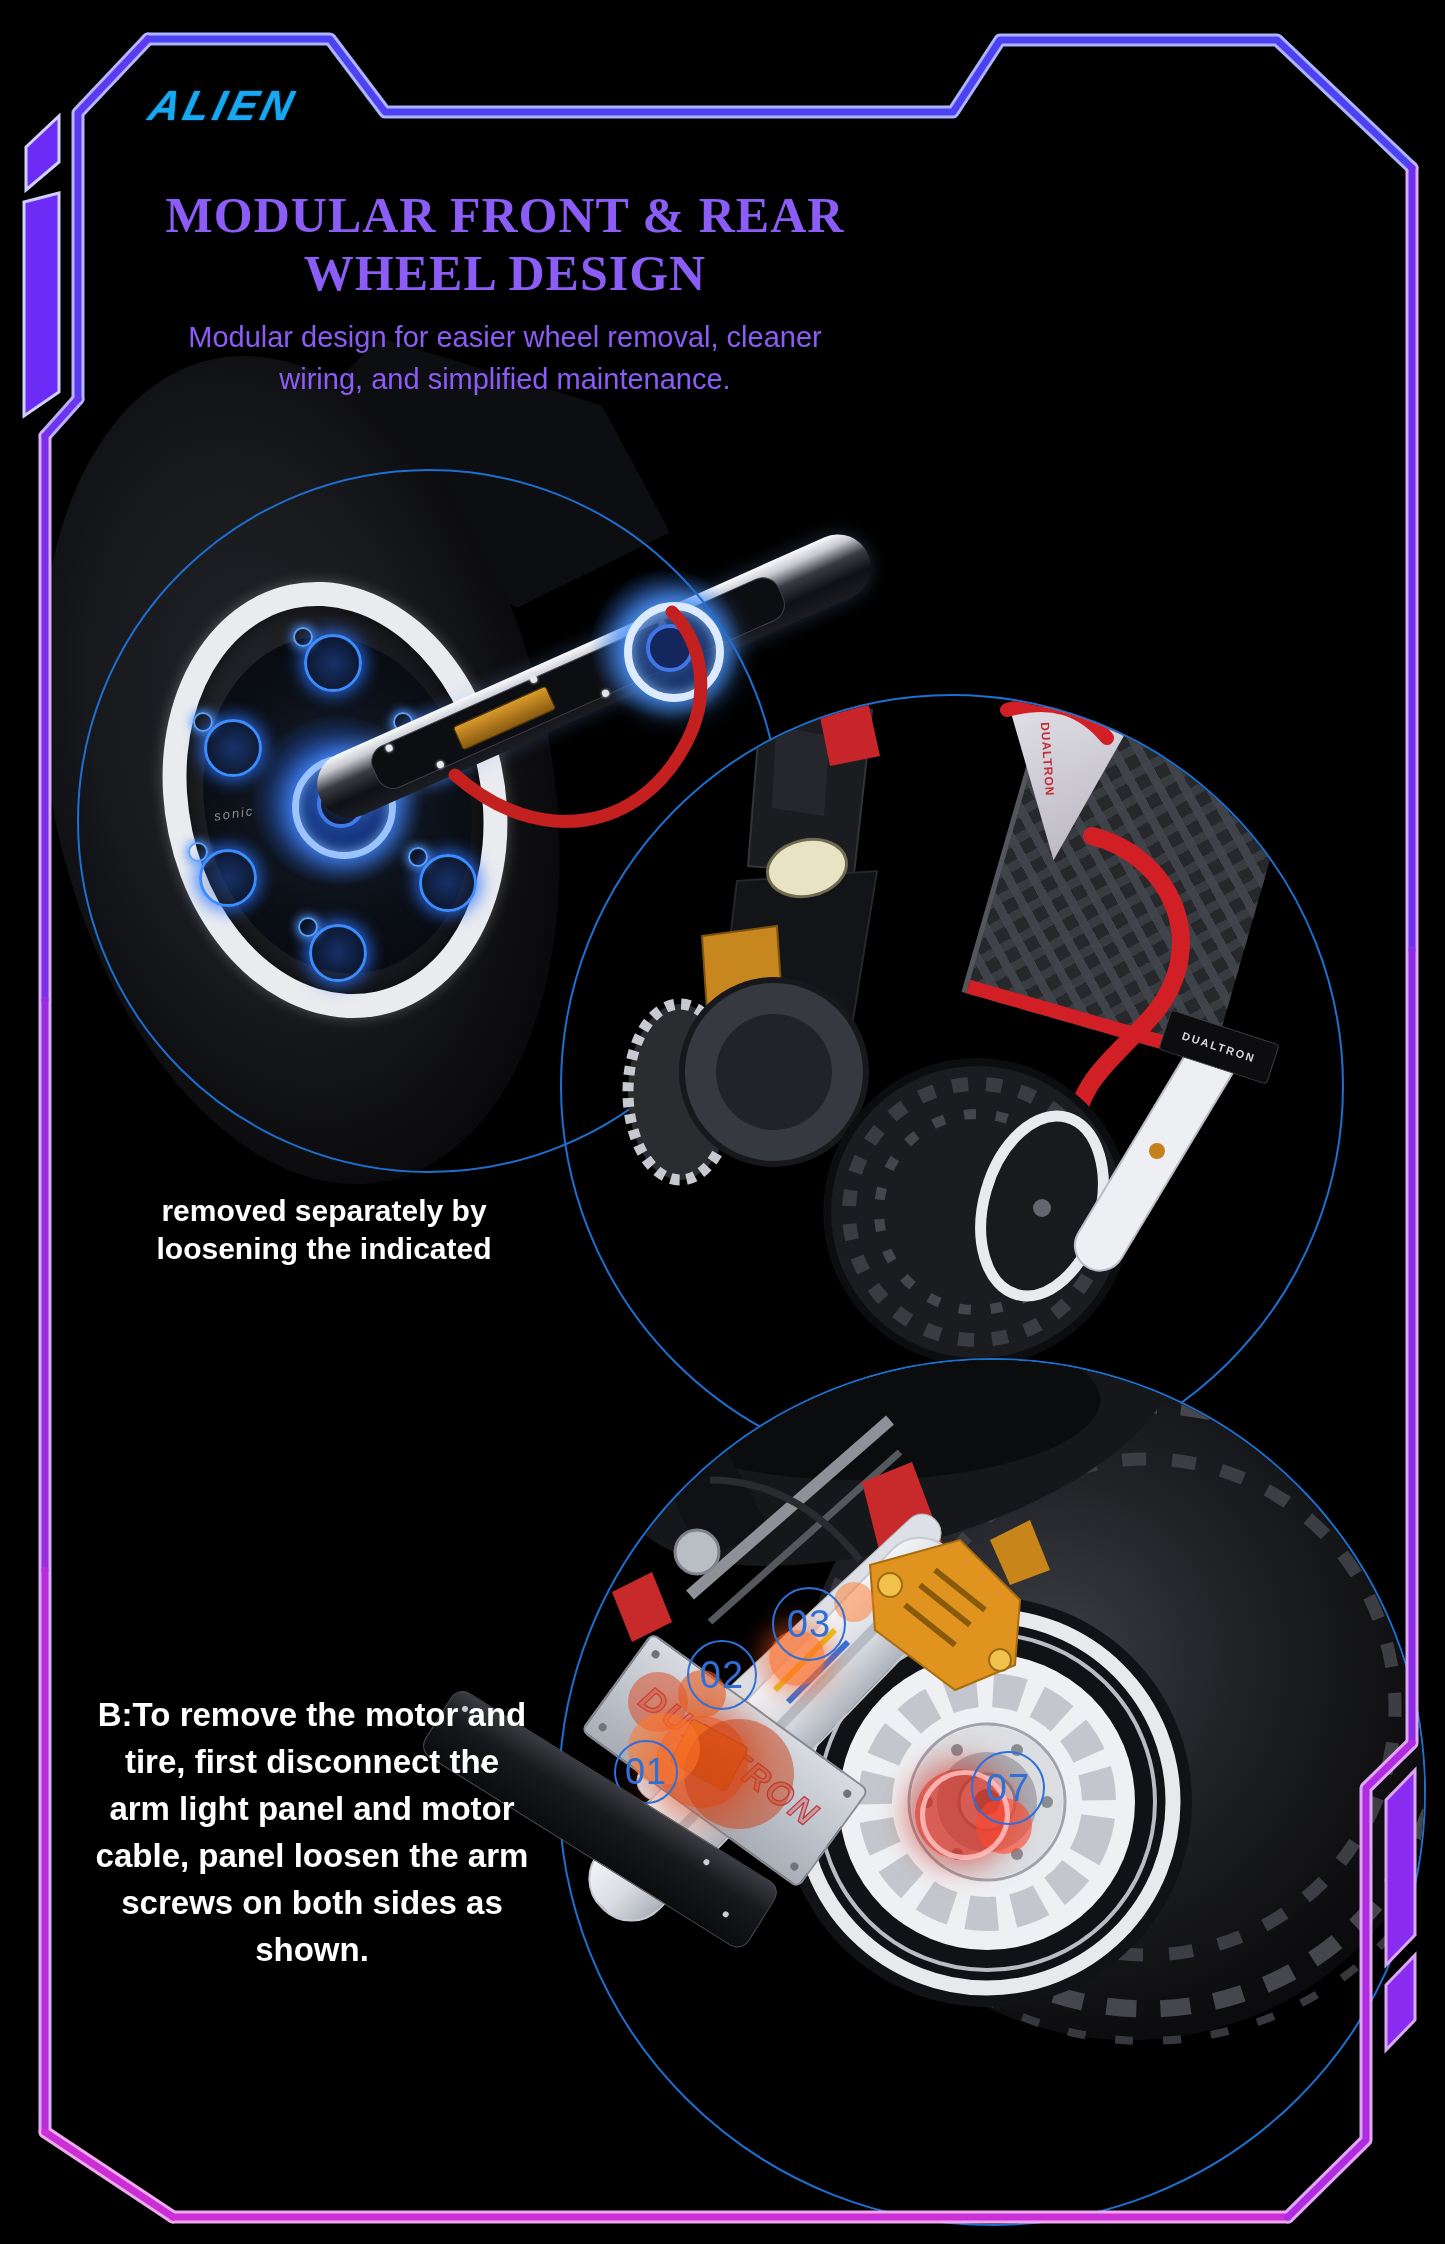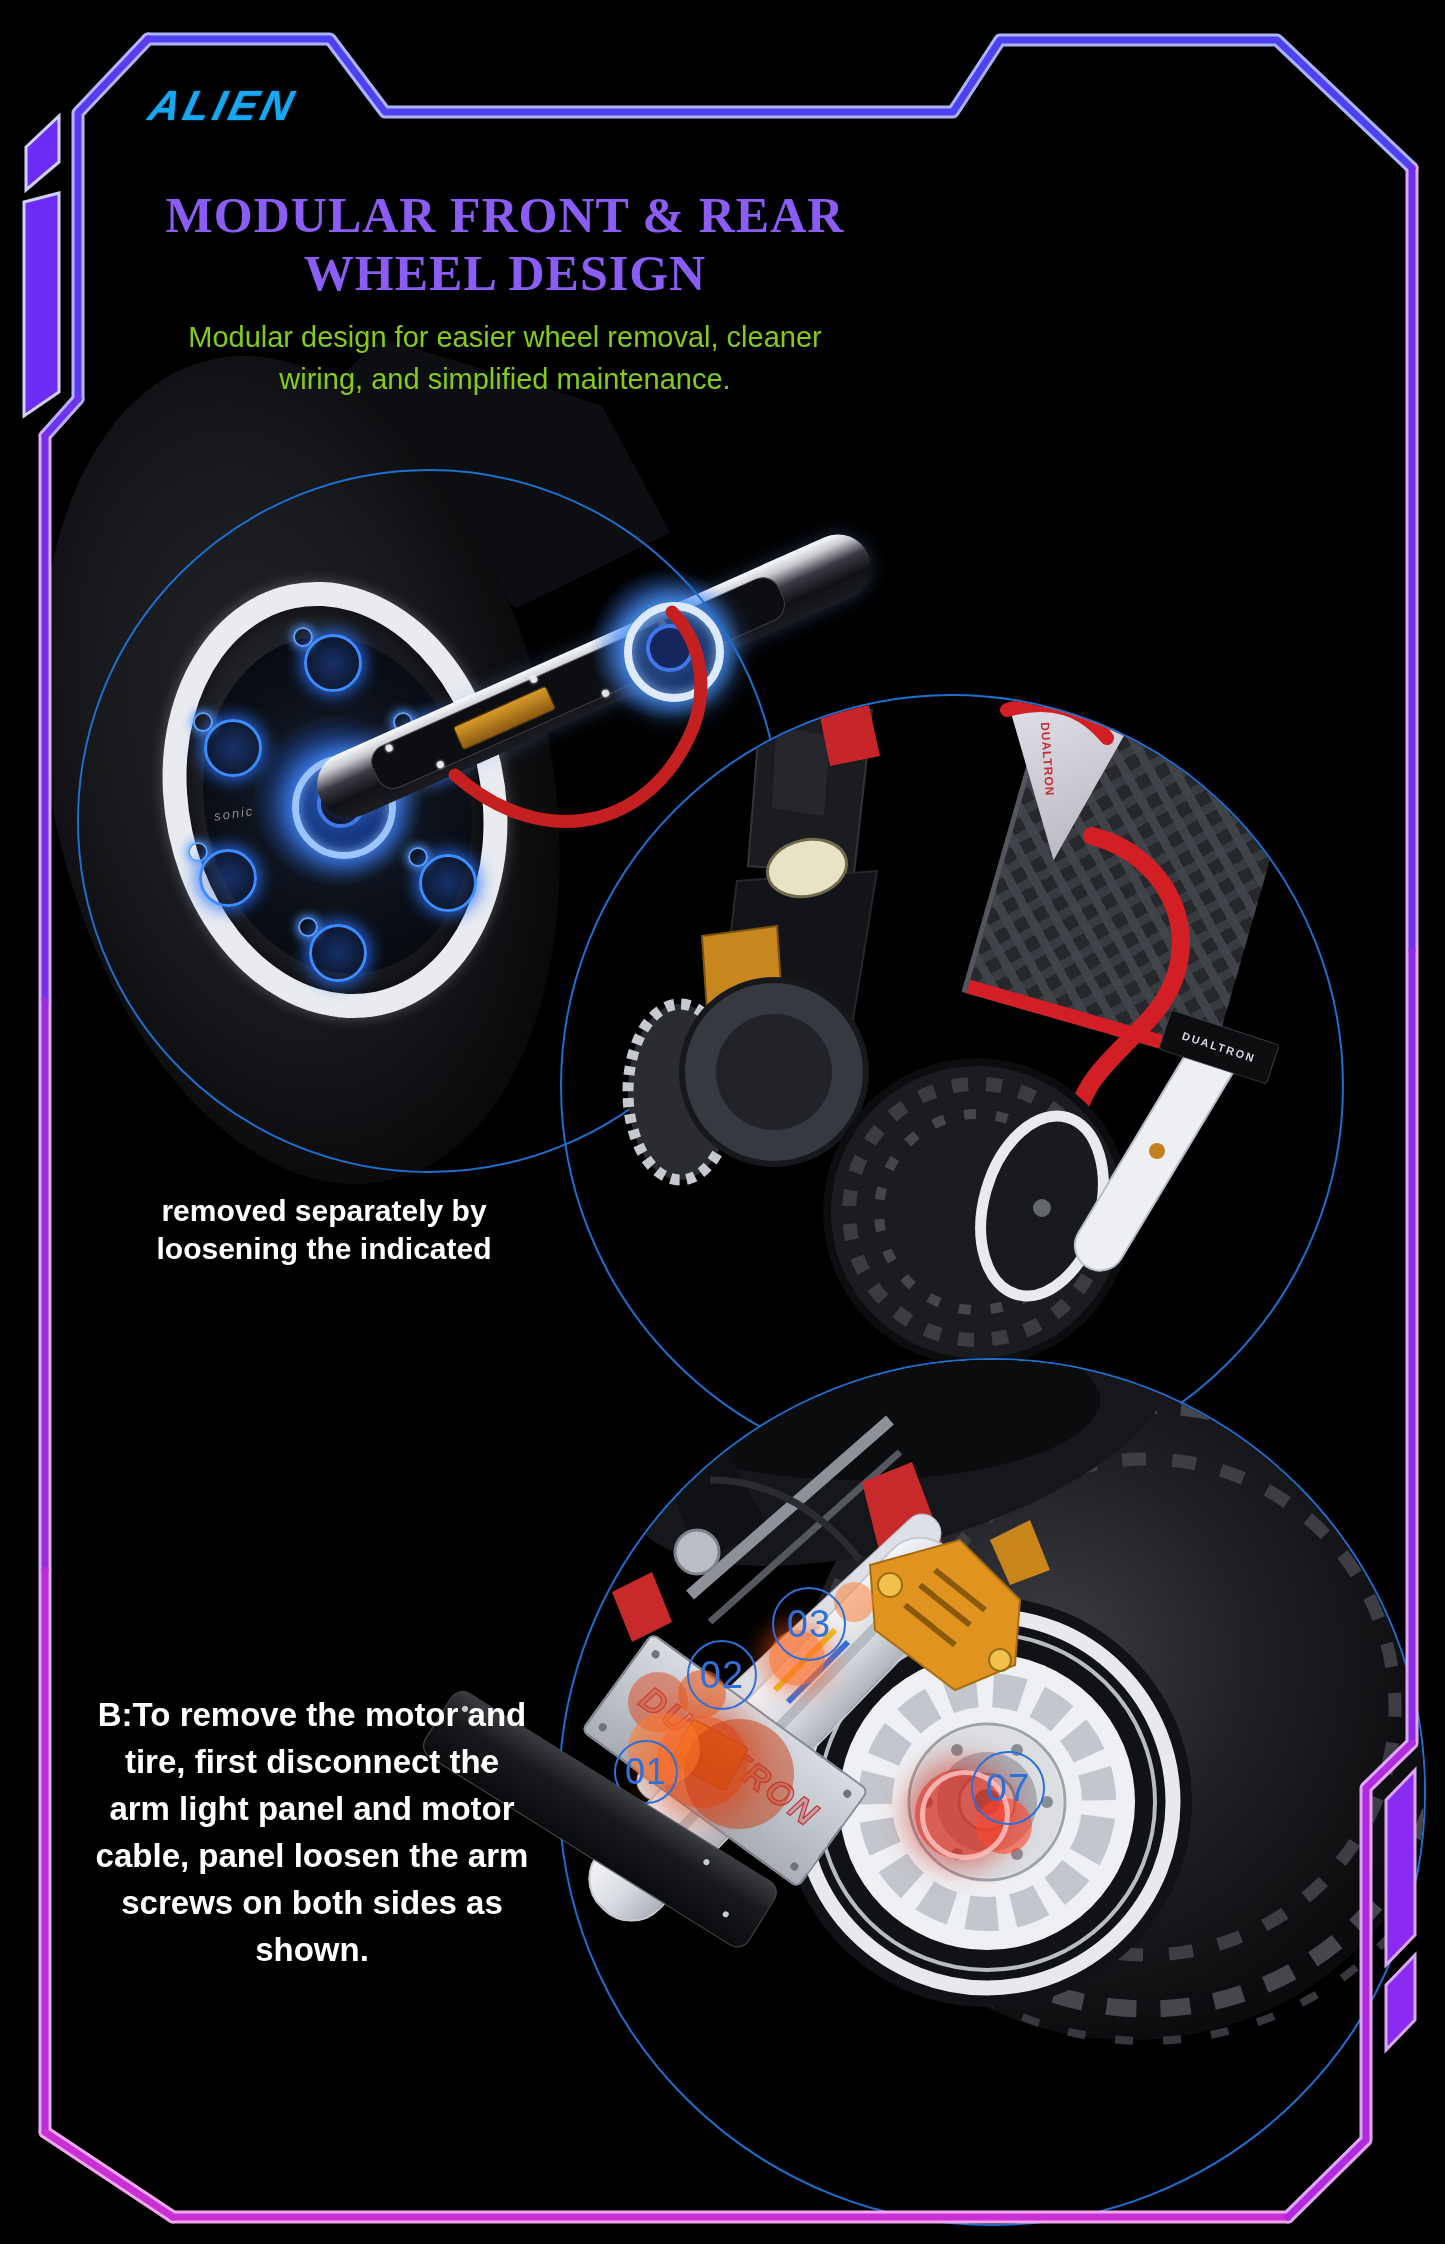--- a/index.html
+++ b/index.html
@@ -6,21 +6,21 @@
   .page{position:relative;width:1445px;height:2244px;background:#000;overflow:hidden;
         font-family:"Liberation Sans",sans-serif;color:#fff;}
   .abs{position:absolute;}
   
   .logo{position:absolute;left:150px;top:82px;font-size:42px;font-weight:700;font-style:italic;
         letter-spacing:4px;color:#18a8f2;transform:skewX(-14deg);z-index:7;
         text-shadow:0 0 2px rgba(24,168,242,.6);}
   .header{position:absolute;left:60px;top:186px;width:890px;text-align:center;z-index:7;}
   .title{font-family:"Liberation Serif",serif;font-weight:700;font-size:50px;line-height:58px;
          color:#8b5cf6;letter-spacing:1px;}
-  .subtitle{margin-top:14px;font-size:29px;line-height:42px;font-weight:400;color:#84cc16;}
+  .subtitle{margin-top:14px;font-size:29px;line-height:42px;font-weight:400;color:#8b5cf6;}
   
   .note{position:absolute;text-align:center;font-weight:700;color:#fff;z-index:7;}
   .note-a{left:84px;top:1192px;width:480px;font-size:30px;line-height:38px;}
   .note-b{left:72px;top:1691px;width:480px;font-size:33px;line-height:47px;}
   
   .ring{position:absolute;border:2px solid #1d6fd0;border-radius:50%;}
   .fig-clip{position:absolute;border-radius:50%;overflow:hidden;border:2px solid #1d6fd0;}
   
   .w1-tire{position:absolute;left:50px;top:350px;width:500px;height:840px;border-radius:50%;
            transform:rotate(-12deg);z-index:2;

